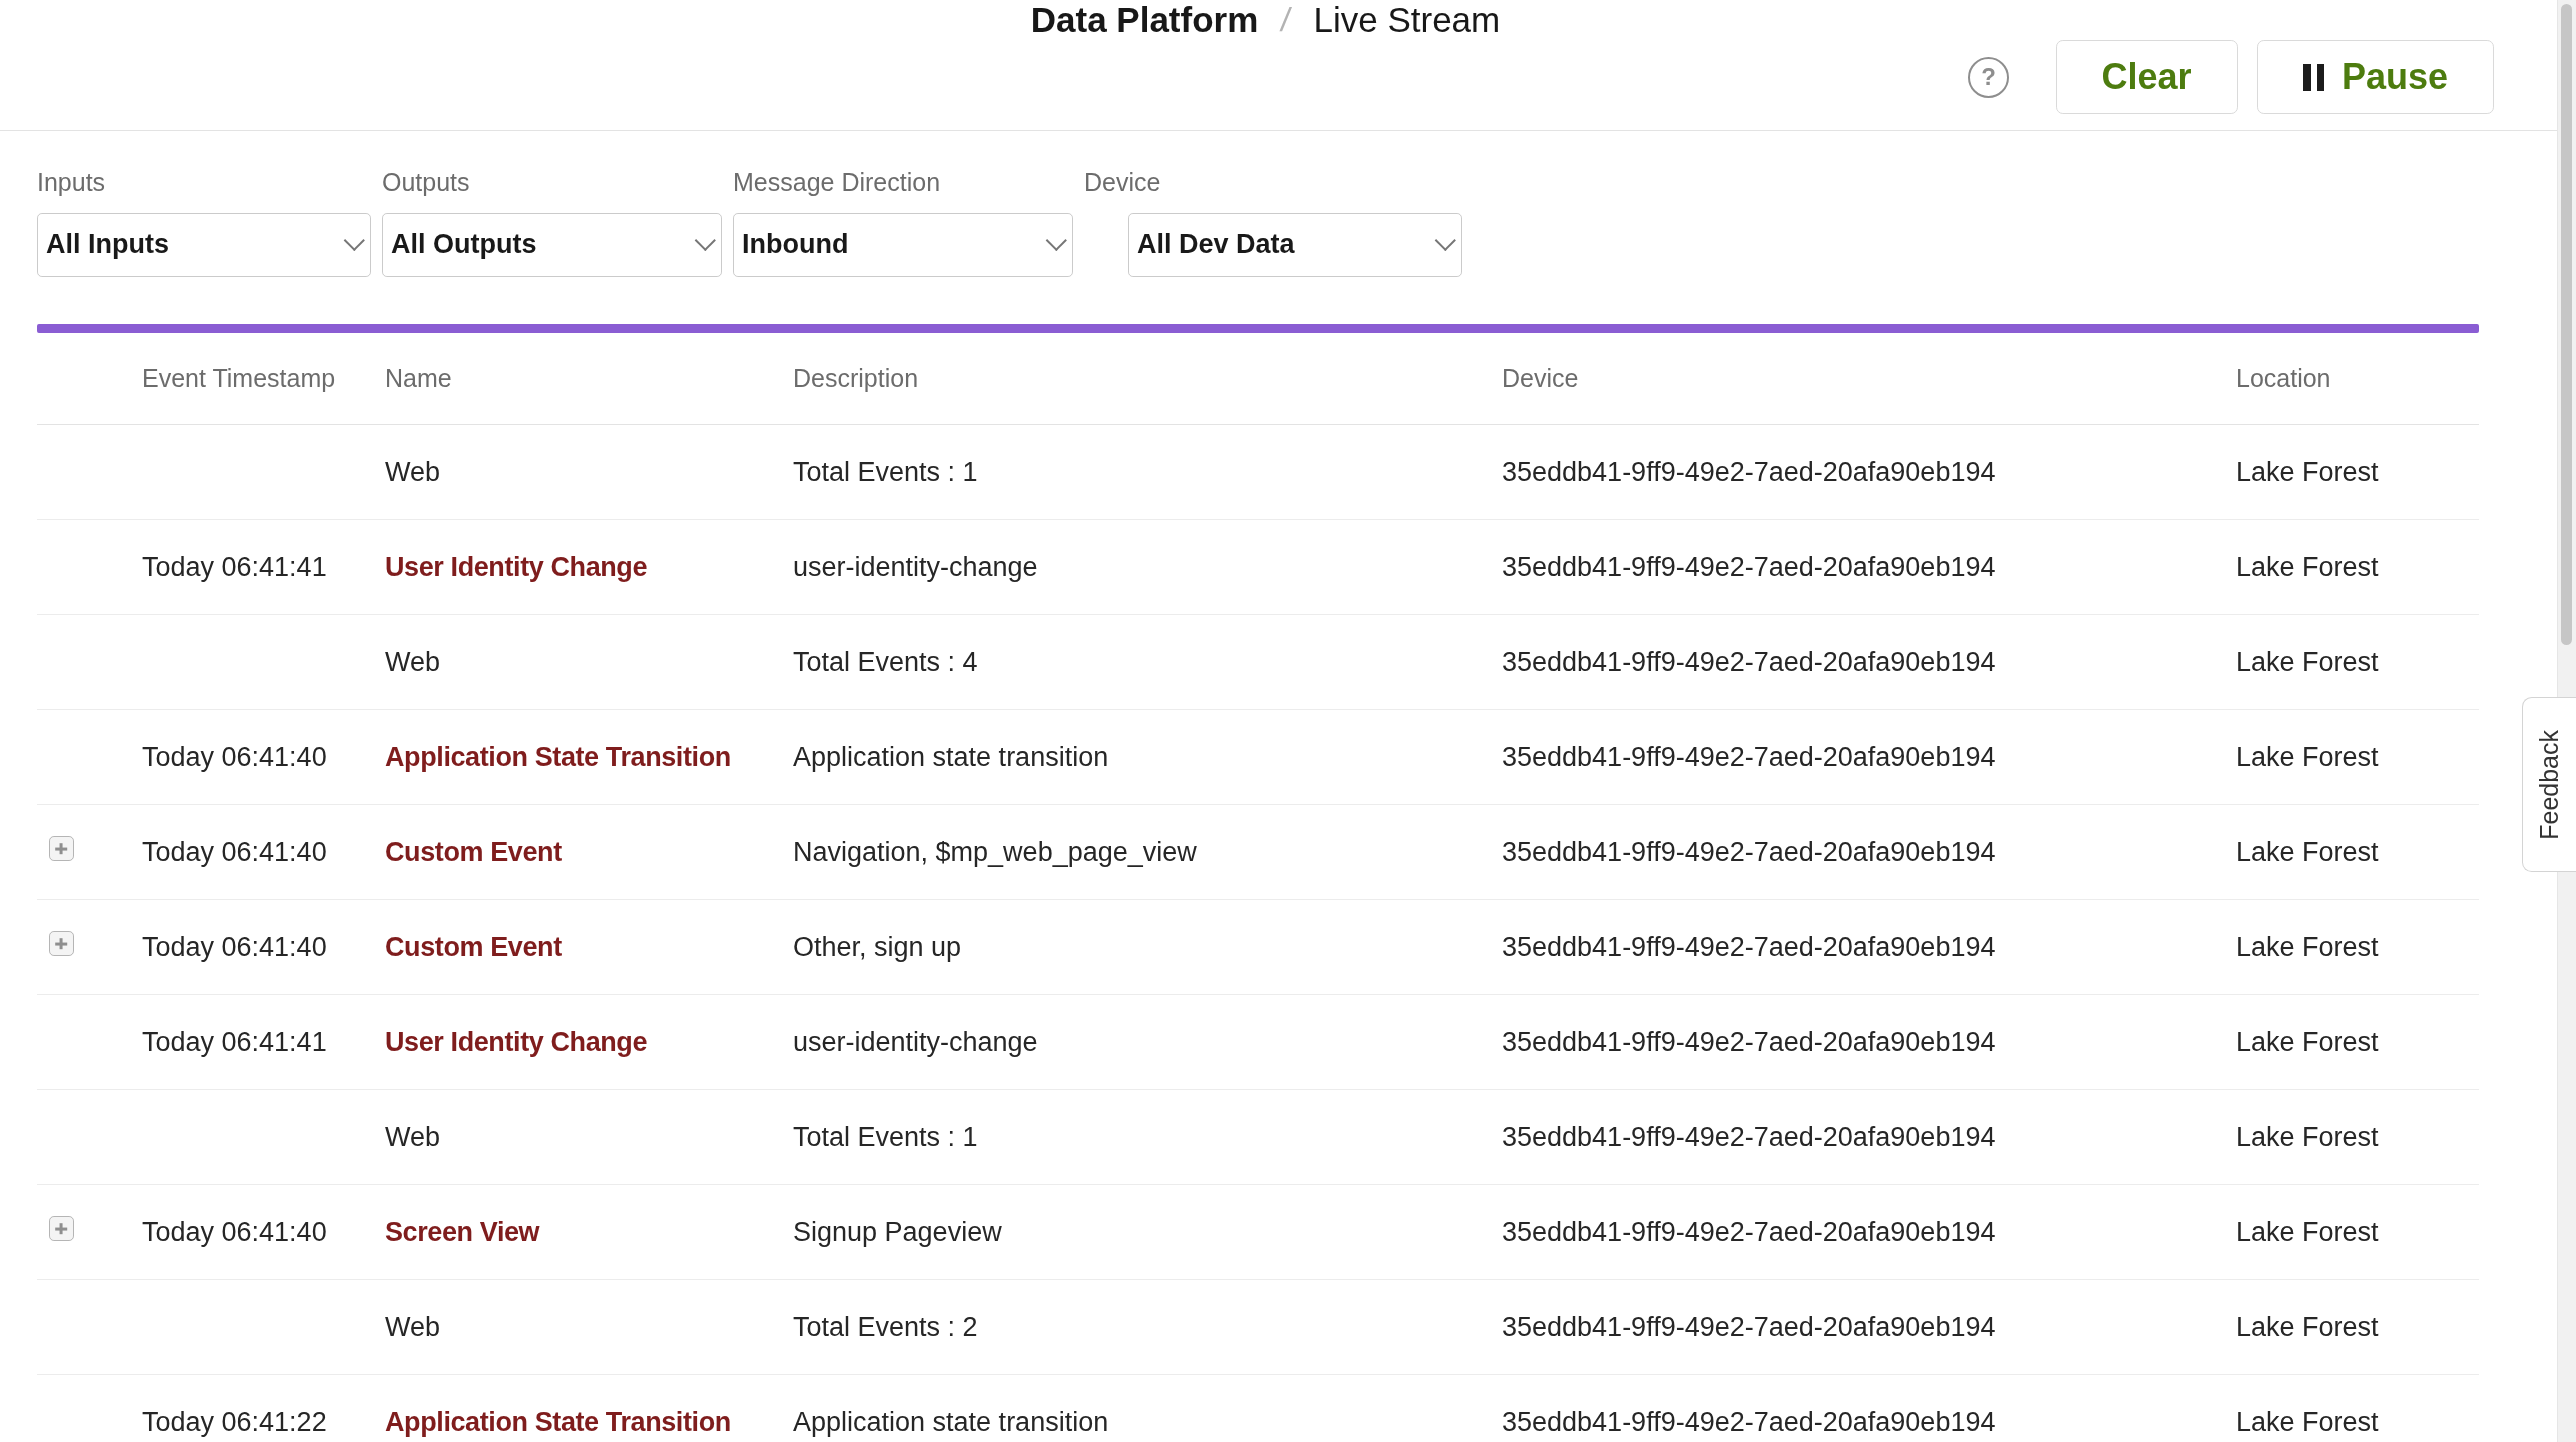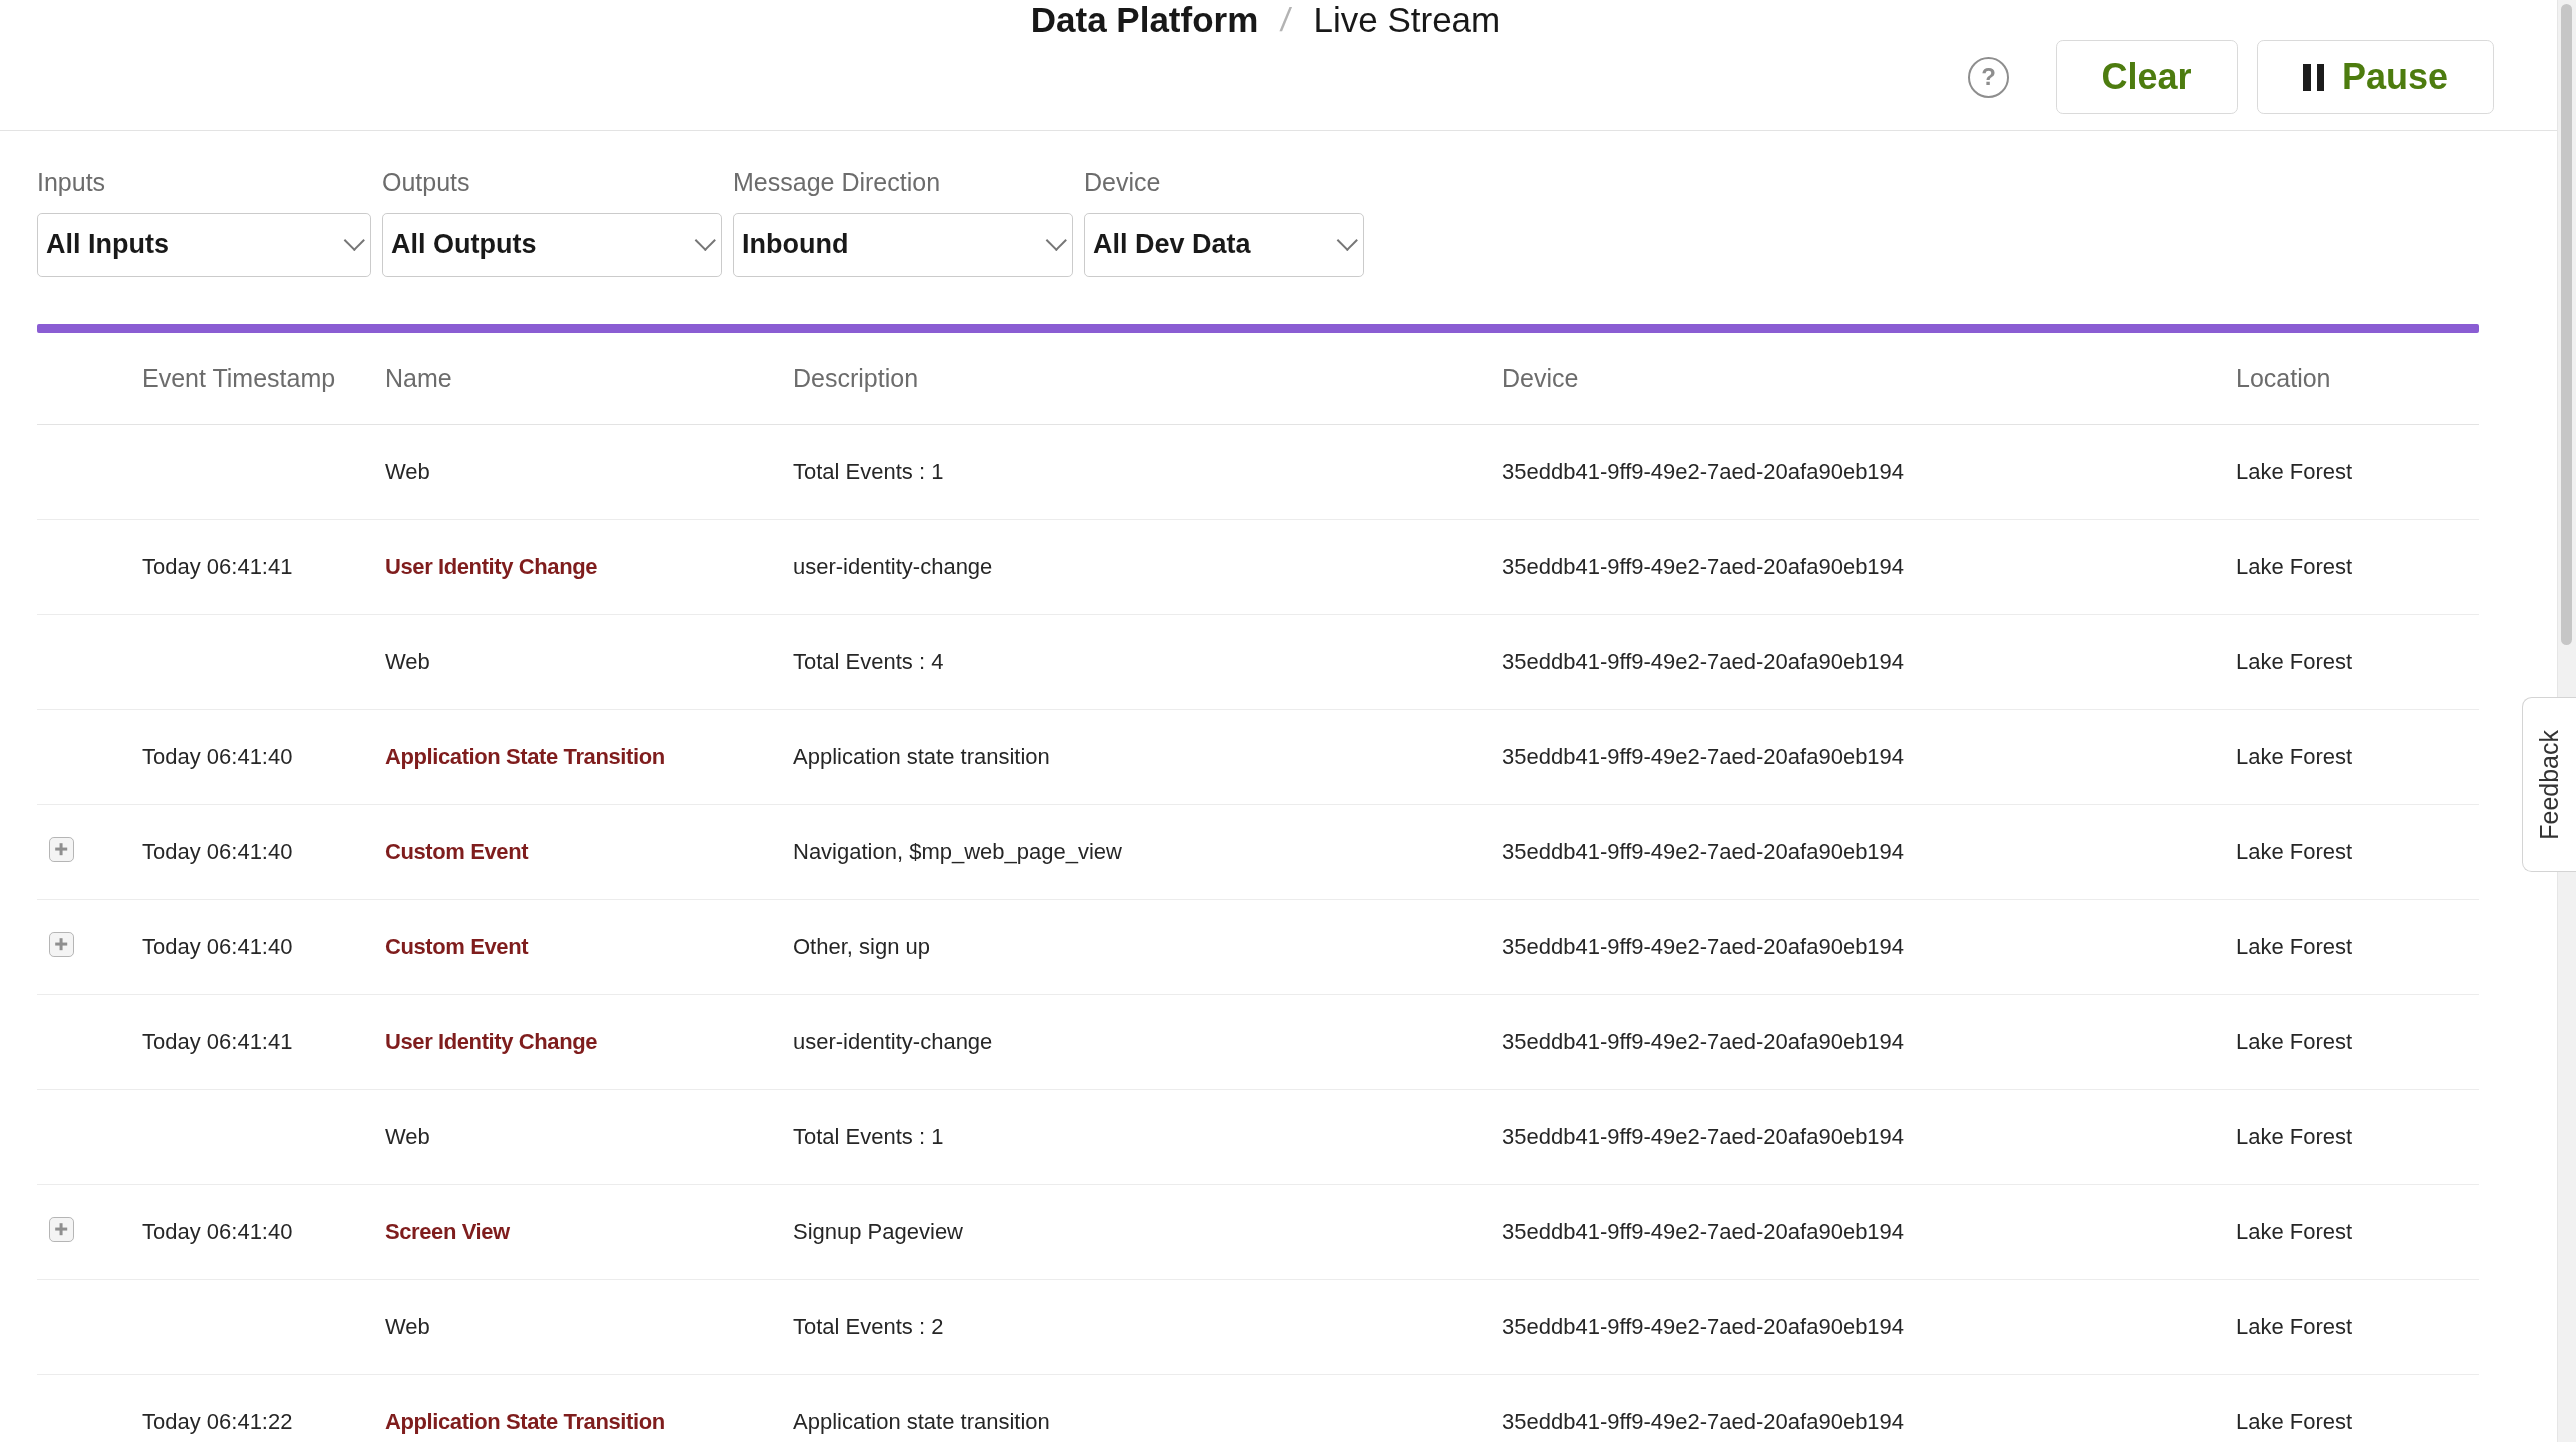--- a/index.html
+++ b/index.html
@@ -69,21 +69,21 @@
     border-radius: 4.9px;
     display: flex; align-items: center;
     padding: 0 8px;
     font-size: 27px; font-weight: 700; color: #191919;
     background: #fff;
     cursor: pointer;
   }
   .filter-group:nth-child(1) .select { width: 334px; }
   .filter-group:nth-child(2) .select { width: 340px; }
   .filter-group:nth-child(3) .select { width: 340px; }
-  .filter-group:nth-child(4) .select { width: 280px; }
+  .filter-group:nth-child(4) .select { width: 334px; margin-left: 44px; }
   .chevron {
     width: 14.6px; height: 14.6px;
     border-right: 2.9px solid #767676;
     border-bottom: 2.9px solid #767676;
     transform: rotate(45deg) translate(-2.9px,-2.9px);
     margin-left: auto;
   }
 
   
   .stream-bar {
@@ -103,21 +103,21 @@
   .t-head {
     height: 92px;
     border-bottom: 1px solid #e3e3e3;
     color: #6c6c6c;
     font-size: 25px;
     font-weight: 400;
   }
   .t-row {
     height: 95px;
     border-bottom: 1px solid #ececec;
-    font-size: 22px;
+    font-size: 27px;
     color: #262626;
     cursor: pointer;
   }
   .cell { white-space: nowrap; overflow: visible; padding-right: 13.6px; }
   .c-name.bold { font-weight: 700; color: #7f1d1d; letter-spacing: -0.4px; }
   .c-expand { padding-left: 11.6px; }
   .expand-btn {
     position: relative;
     display: inline-block;
     width: 25px; height: 25px;

